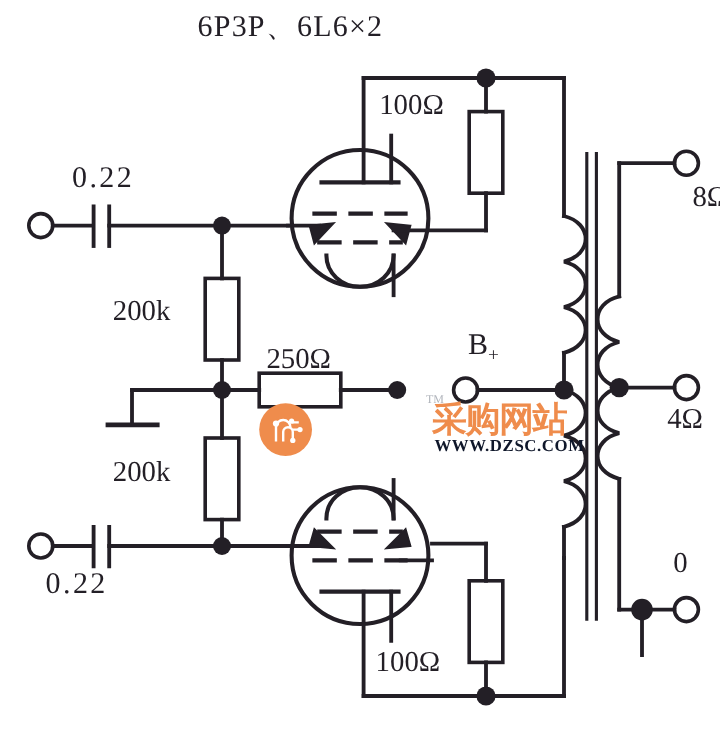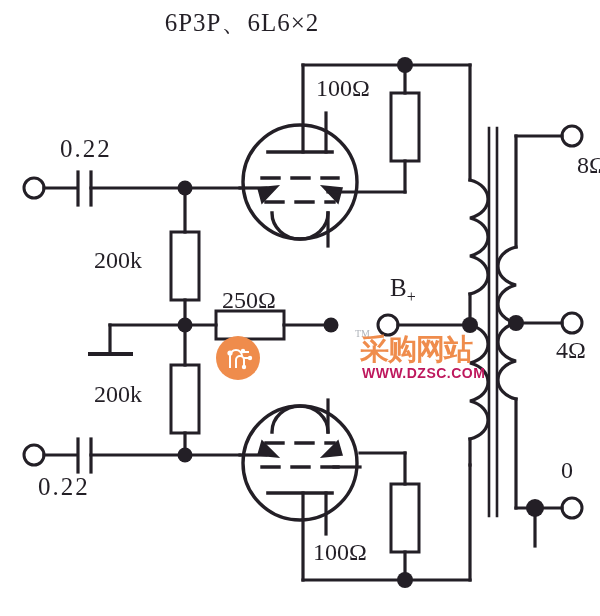--- a/index.html
+++ b/index.html
@@ -91,24 +91,24 @@
     font-family: "DejaVu Sans", sans-serif;
     font-weight: bold;
     font-size: 29px;
     color: #ef8c4c;
     letter-spacing: -1px;
     line-height: 1;
   }
   #wm-url {
     position: absolute;
     left: 146px; top: 43px;
-    font-family: Liberation Sans, sans-serif;
+    font-family: Liberation Serif, serif;
     font-weight: bold;
     font-size: 14px;
-    color: #be185d;
+    color: #0f172a;
     letter-spacing: 0.5px;
   }
   #wm-cn3 {
     position: absolute;
     left: 10px; top: 58px;
     font-family: "DejaVu Sans", sans-serif;
     font-size: 17px;
     color: #f2b48e;
     letter-spacing: 5px;
     line-height: 1;

